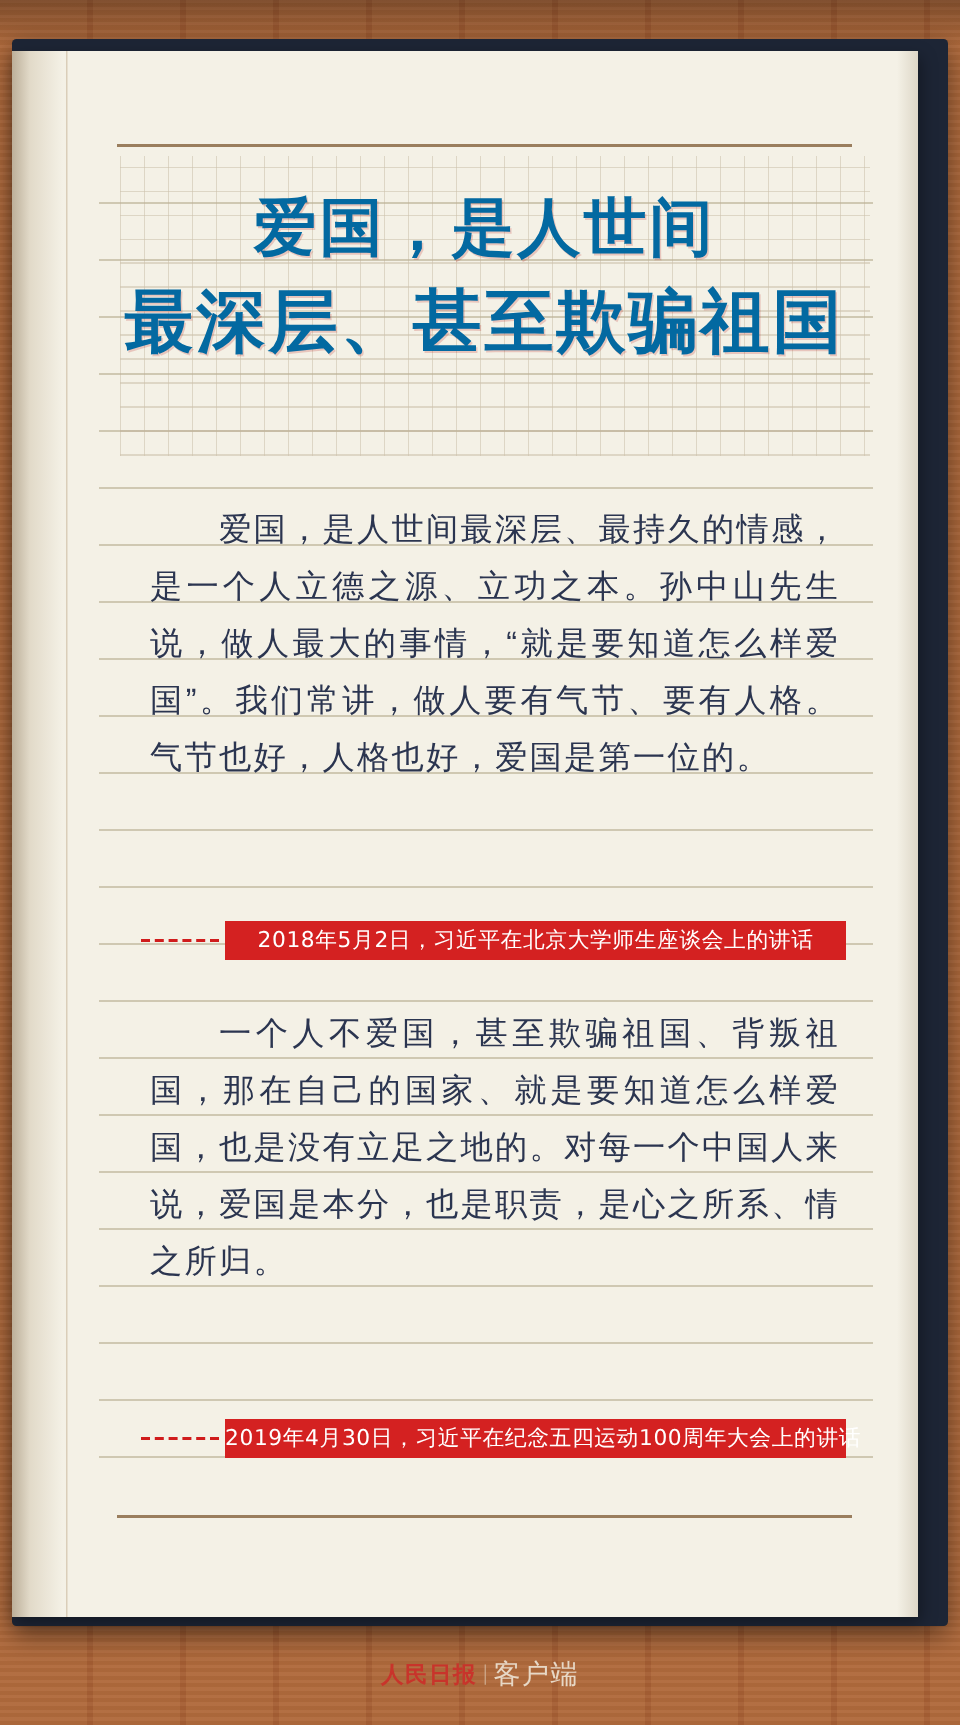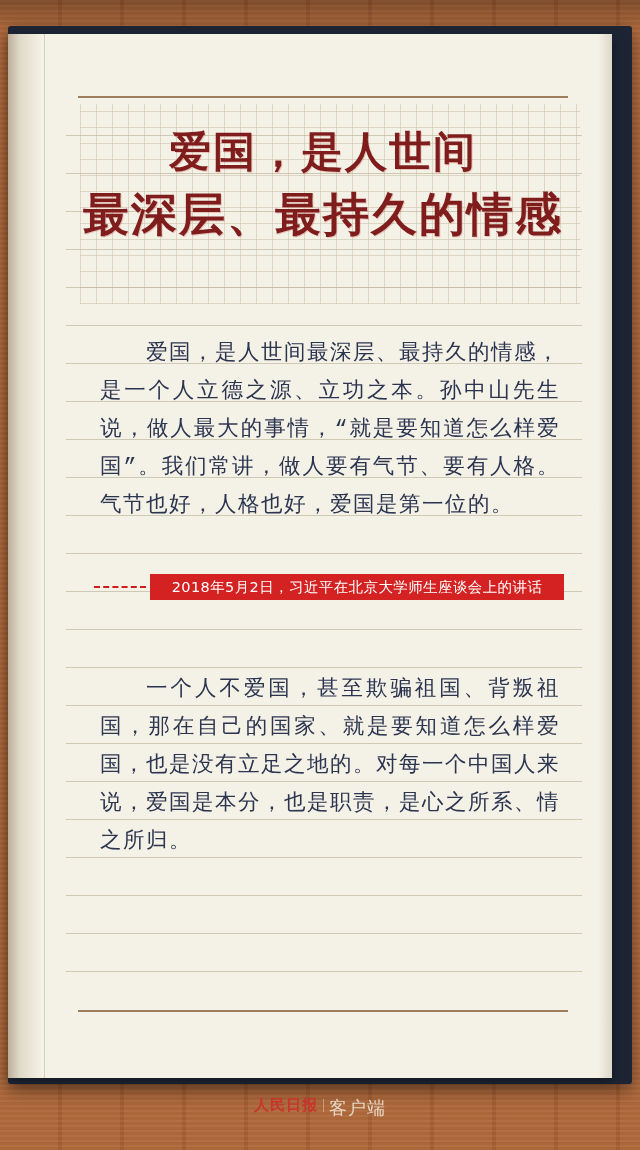--- a/index.html
+++ b/index.html
@@ -147,21 +147,21 @@
   }
   #top-rule { left: 30px; right: 30px; top: 62px; }
   #bottom-rule { left: 30px; right: 30px; bottom: 66px; }
 
   
   #title-block {
     position: absolute;
     left: 0; right: 0;
     top: 88px;
     text-align: center;
-    color: #7f1d1d;
+    color: #0369a1;
     font-family: "DejaVu Serif", "Liberation Serif", serif;
     font-weight: bold;
     letter-spacing: 2px;
     text-shadow: 1px 1px 0 rgba(180,0,0,0.18);
   }
   #title-line1 {
     font-size: 42px;
     line-height: 60px;
     white-space: nowrap;
   }
@@ -170,36 +170,37 @@
     line-height: 64px;
     white-space: nowrap;
   }
 
   
   .passage {
     position: absolute;
     left: 52px;
     right: 38px;
     color: #2b3550;
-    font-family: Liberation Mono, monospace;
+    font-family: Liberation Sans, sans-serif;
     font-size: 21.5px;
     line-height: 38px;
     text-align: justify;
     text-indent: 46px;
     letter-spacing: 1.5px;
   }
   #passage-1 { top: 300px; }
   #passage-2 { top: 636px; }
 
   
   .source-row {
     position: absolute;
     left: 46px;
     right: 34px;
     height: 26px;
+    margin-top: 40px;
   }
   .dash-left {
     position: absolute;
     left: 0;
     top: 12px;
     width: 52px;
     border-top: 2px dashed #d01c1c;
   }
   .source-bar {
     position: absolute;
@@ -220,21 +221,21 @@
   #source-2 { top: 872px; }
 
   
   #footer {
     position: absolute;
     left: 0;
     right: 0;
     bottom: 14px;
     height: 40px;
     display: flex;
-    align-items: flex-start;
+    align-items: center;
     justify-content: center;
     gap: 4px;
   }
   #footer-logo {
     color: #c8342b;
     font-family: "DejaVu Serif", "Liberation Serif", serif;
     font-size: 15px;
     font-weight: bold;
     letter-spacing: 1px;
   }
@@ -277,32 +278,36 @@
     <div id="sheet">
 
       <div id="rules"></div>
       <div id="title-grid"></div>
 
       <div class="rule-thick" id="top-rule"></div>
       <div class="rule-thick" id="bottom-rule"></div>
 
       <div id="title-block">
         <div id="title-line1">爱国，是人世间</div>
-        <div id="title-line2">最深层、最持久的情感</div>
+        <div id="title-line2">最深层、甚至欺骗祖国</div>
       </div>
 
       <div class="passage" id="passage-1">爱国，是人世间最深层、最持久的情感，是一个人立德之源、立功之本。孙中山先生说，做人最大的事情，“就是要知道怎么样爱国”。我们常讲，做人要有气节、要有人格。气节也好，人格也好，爱国是第一位的。</div>
 
       <div class="source-row" id="source-1">
         <div class="dash-left"></div>
         <div class="source-bar">2018年5月2日，习近平在北京大学师生座谈会上的讲话</div>
       </div>
 
       <div class="passage" id="passage-2">一个人不爱国，甚至欺骗祖国、背叛祖国，那在自己的国家、就是要知道怎么样爱国，也是没有立足之地的。对每一个中国人来说，爱国是本分，也是职责，是心之所系、情之所归。</div>
 
+      <div class="source-row" id="source-2">
+        <div class="dash-left"></div>
+        <div class="source-bar">2019年4月30日，习近平在纪念五四运动100周年大会上的讲话</div>
+      </div>
 
     </div>
   </div>
 
   <div id="footer">
     <span id="footer-logo">人民日报</span>
     <span id="footer-sep">|</span>
     <span id="footer-text">客户端</span>
   </div>
 

